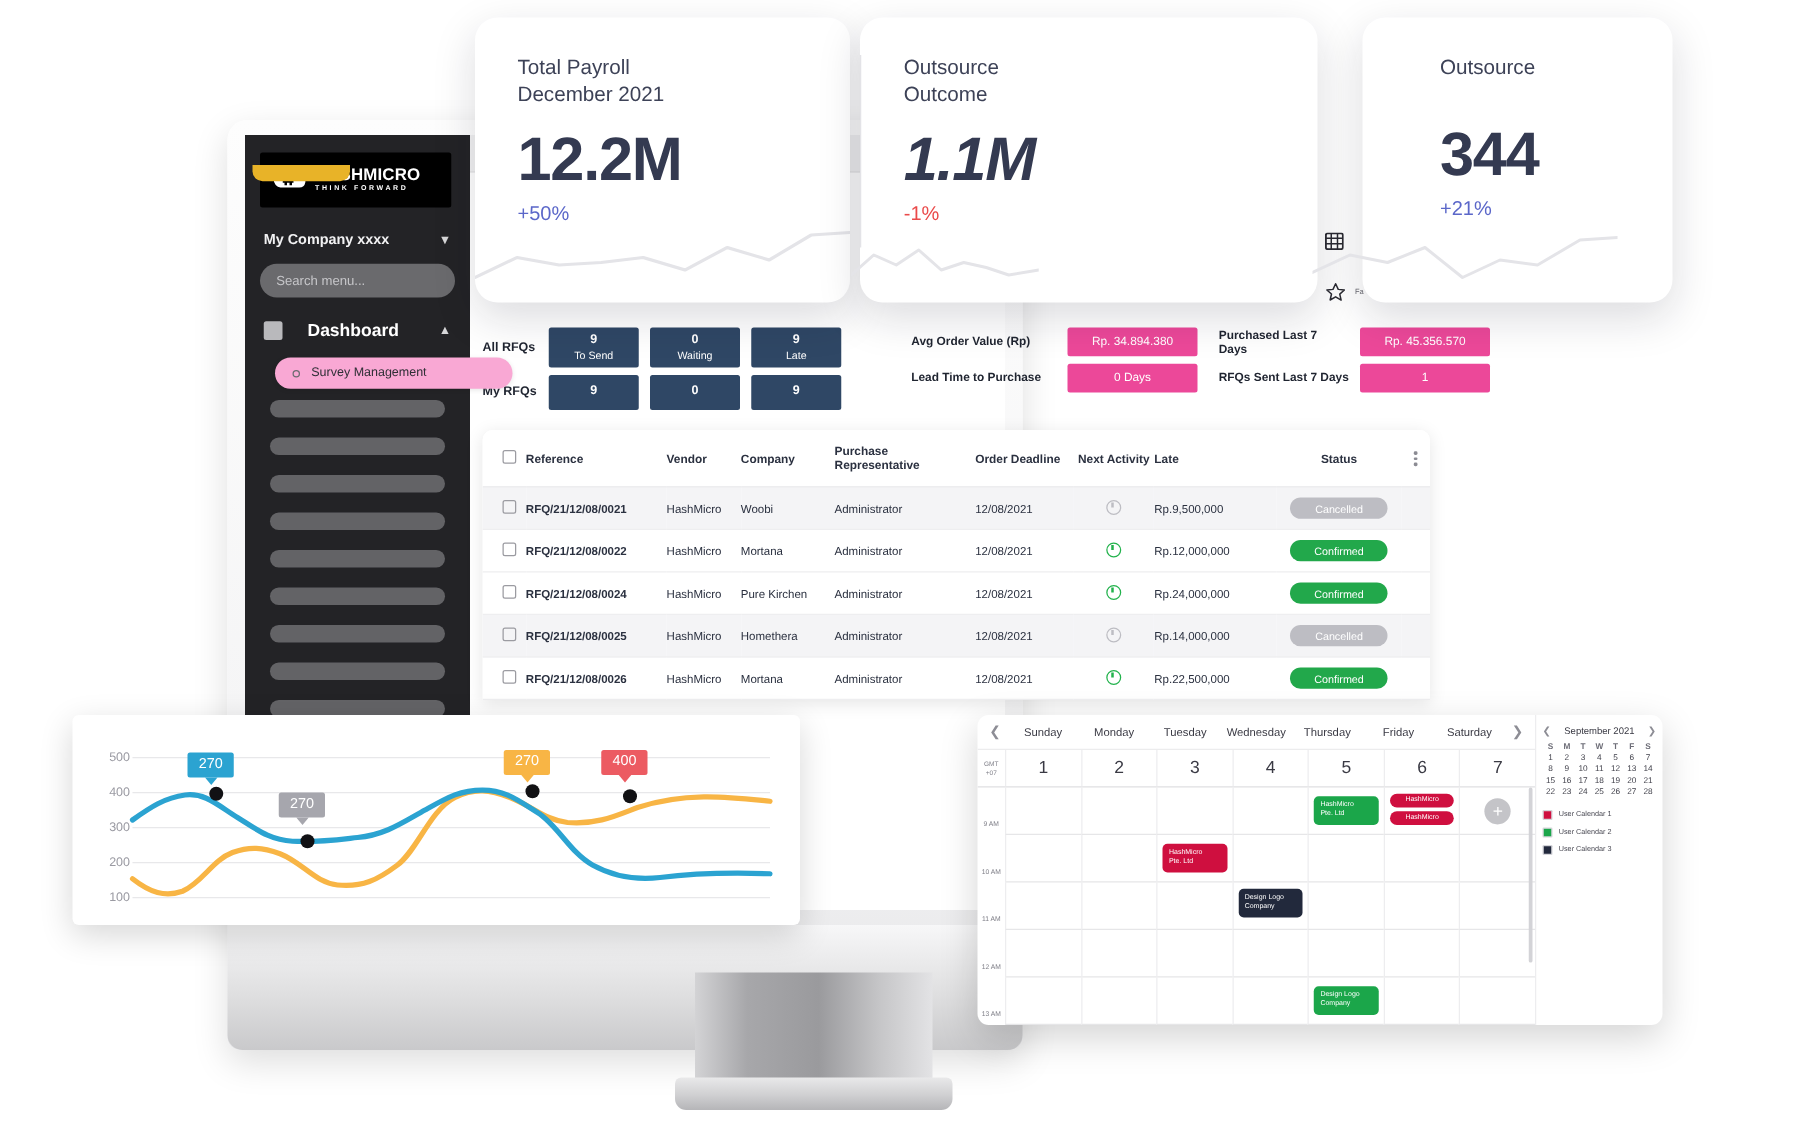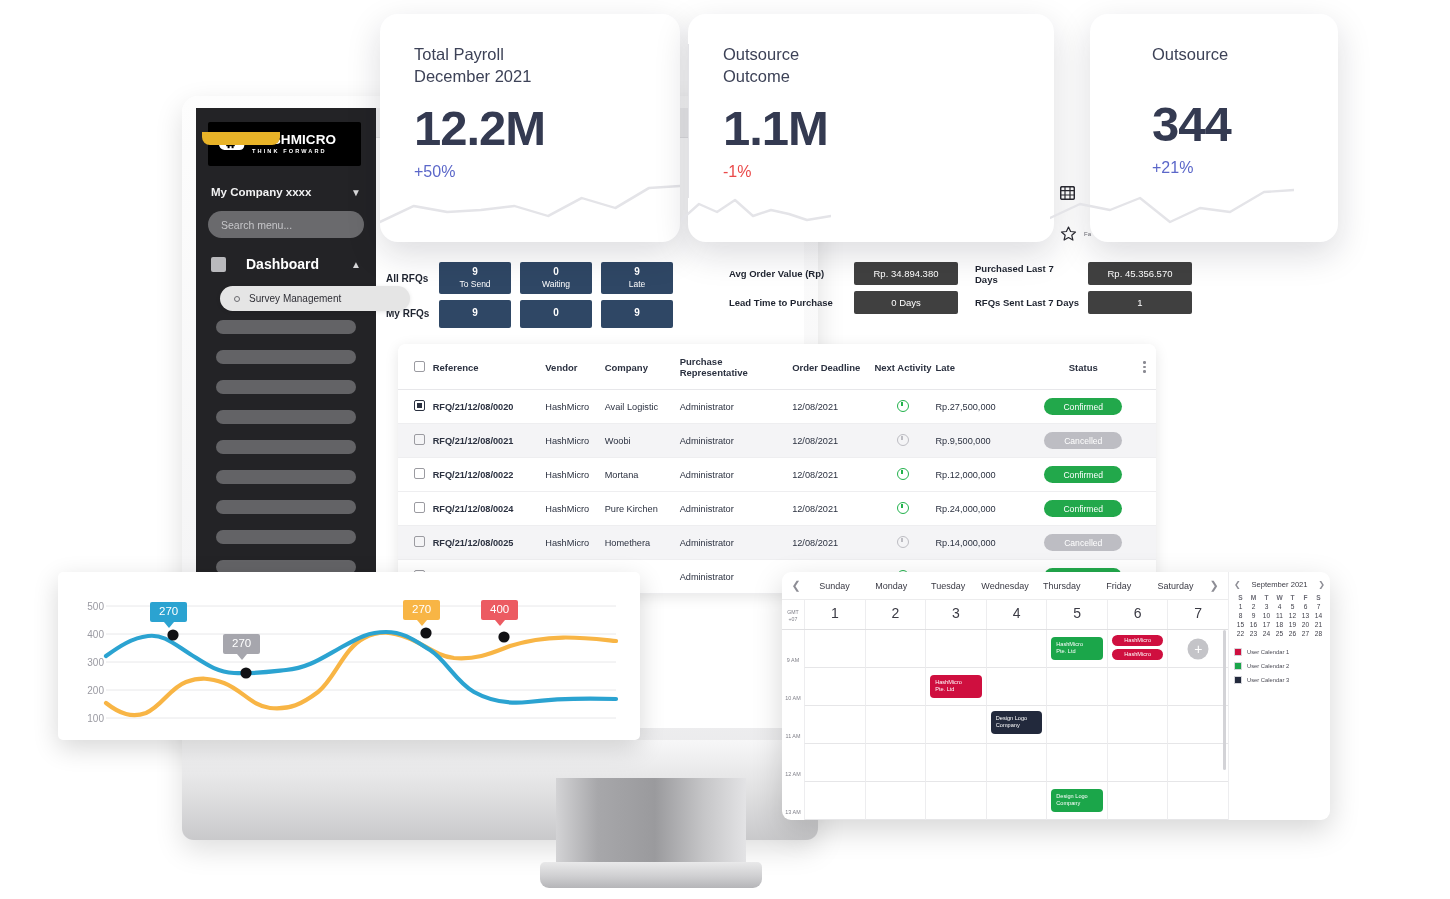--- a/index.html
+++ b/index.html
@@ -91,21 +91,21 @@
     display: flex; align-items: center; gap: 20px;
     margin-top: 18px; padding: 0 3px;
   }
   .dash-sq { width: 15px; height: 15px; background: #b9b9bc; border-radius: 2px; }
   .dash-label { color: #fff; font-size: 14px; font-weight: 700; flex: 1; }
   .skeleton-wrap { margin-top: 48px; display: flex; flex-direction: column; gap: 16px; padding: 0 8px; }
   .skeleton { height: 14px; border-radius: 8px; background: #636366; }
 
   .survey-pill {
     position: absolute; left: 220px; top: 286px;
-    width: 190px; height: 25px; background: #e5e5e5;
+    width: 190px; height: 25px; background: #f9a8d4;
     border-radius: 13px; display: flex; align-items: center;
     gap: 9px; padding: 0 14px; z-index: 6;
     box-shadow: 0 1px 4px rgba(0,0,0,.10);
   }
   .survey-ring {
     width: 6px; height: 6px; border-radius: 50%;
     border: 1.3px solid #6b6b70;
   }
   .survey-pill span { font-size: 10px; color: #2f2f36; }
 
@@ -135,28 +135,28 @@
     width: 72px; background: #2f4765; color: #fff;
     border-radius: 2px; text-align: center;
     padding: 4px 0 5px; line-height: 1.25;
   }
   .stat-num { font-size: 10px; font-weight: 600; }
   .stat-cap { font-size: 8.5px; }
   .rfq-right { display: flex; flex-direction: column; gap: 6px; }
   .rfq-rline { display: flex; align-items: center; gap: 9px; }
   .rfq-rlabel { font-size: 9.5px; font-weight: 600; color: #1f2430; width: 116px; }
   .vbox {
-    width: 104px; background: #404040; color: #fff;
+    width: 104px; background: #ec4899; color: #fff;
     border-radius: 2px; text-align: center;
     font-size: 9.5px; padding: 6px 0;
   }
 
   
   .table-card {
-    position: absolute; left: 398px; top: 344px;
+    position: absolute; left: 386px; top: 344px;
     width: 758px; background: #fff;
     border-radius: 8px 8px 0 0; z-index: 4;
     box-shadow: 0 3px 14px rgba(0,0,0,.10);
     overflow: hidden;
   }
   table { width: 100%; border-collapse: collapse; }
   thead th {
     font-size: 9.5px; font-weight: 600; color: #2b3140;
     text-align: left; padding: 12px 0 11px;
     border-bottom: 1px solid #e7e7ea; background: #fff;
@@ -488,32 +488,20 @@
             <span class="kebab">
                 <i></i>
                 <i></i>
                 <i></i>
               </span>
           </th>
         </tr>
       </thead>
       <tbody>
 
-        <tr>
-          <td class="c-chk"><span class="chkbox checked"></span></td>
-          <td class="c-ref">RFQ/21/12/08/0020</td>
-          <td class="c-ven">HashMicro</td>
-          <td class="c-com">Avail Logistic</td>
-          <td class="c-rep">Administrator</td>
-          <td class="c-dl">12/08/2021</td>
-          <td class="c-na"><span class="act"></span></td>
-          <td class="c-tot">Rp.27,500,000</td>
-          <td class="c-st" style="text-align:center;"><span class="badge ok">Confirmed</span></td>
-          <td></td>
-        </tr>
 
         <tr class="alt">
           <td class="c-chk"><span class="chkbox"></span></td>
           <td class="c-ref">RFQ/21/12/08/0021</td>
           <td class="c-ven">HashMicro</td>
           <td class="c-com">Woobi</td>
           <td class="c-rep">Administrator</td>
           <td class="c-dl">12/08/2021</td>
           <td class="c-na"><span class="act muted"></span></td>
           <td class="c-tot">Rp.9,500,000</td>
@@ -593,21 +581,21 @@
   </div>
 
   <div class="kpi kpi-b">
     <div class="kpi-split">
       <div class="kpi-div"></div>
       <div class="kpi-half">
         <div class="kpi-title">
           <div>Outsource</div>
           <div>Outcome</div>
         </div>
-        <div class="kpi-val" style="margin-top:16px;">1.1M</div>
+        <div class="kpi-val" style="margin-top:16px;font-style:italic;">1.1M</div>
         <div class="kpi-delta down">-1%</div>
         <svg class="spark" style="left:-8px;width:150px;" height="40" viewBox="0 0 150 40" preserveAspectRatio="none">
           <polyline points="0,32 18,16 36,24 54,12 72,28 90,22 108,26 126,32 150,28" fill="none" stroke="#e4e4e8" stroke-width="2.4" stroke-linejoin="round" stroke-linecap="round"></polyline>
         </svg>
       </div>
     </div>
   </div>
 
   <div class="kpi kpi-c">
     <div class="kpi-inner" style="padding-left:62px;">

